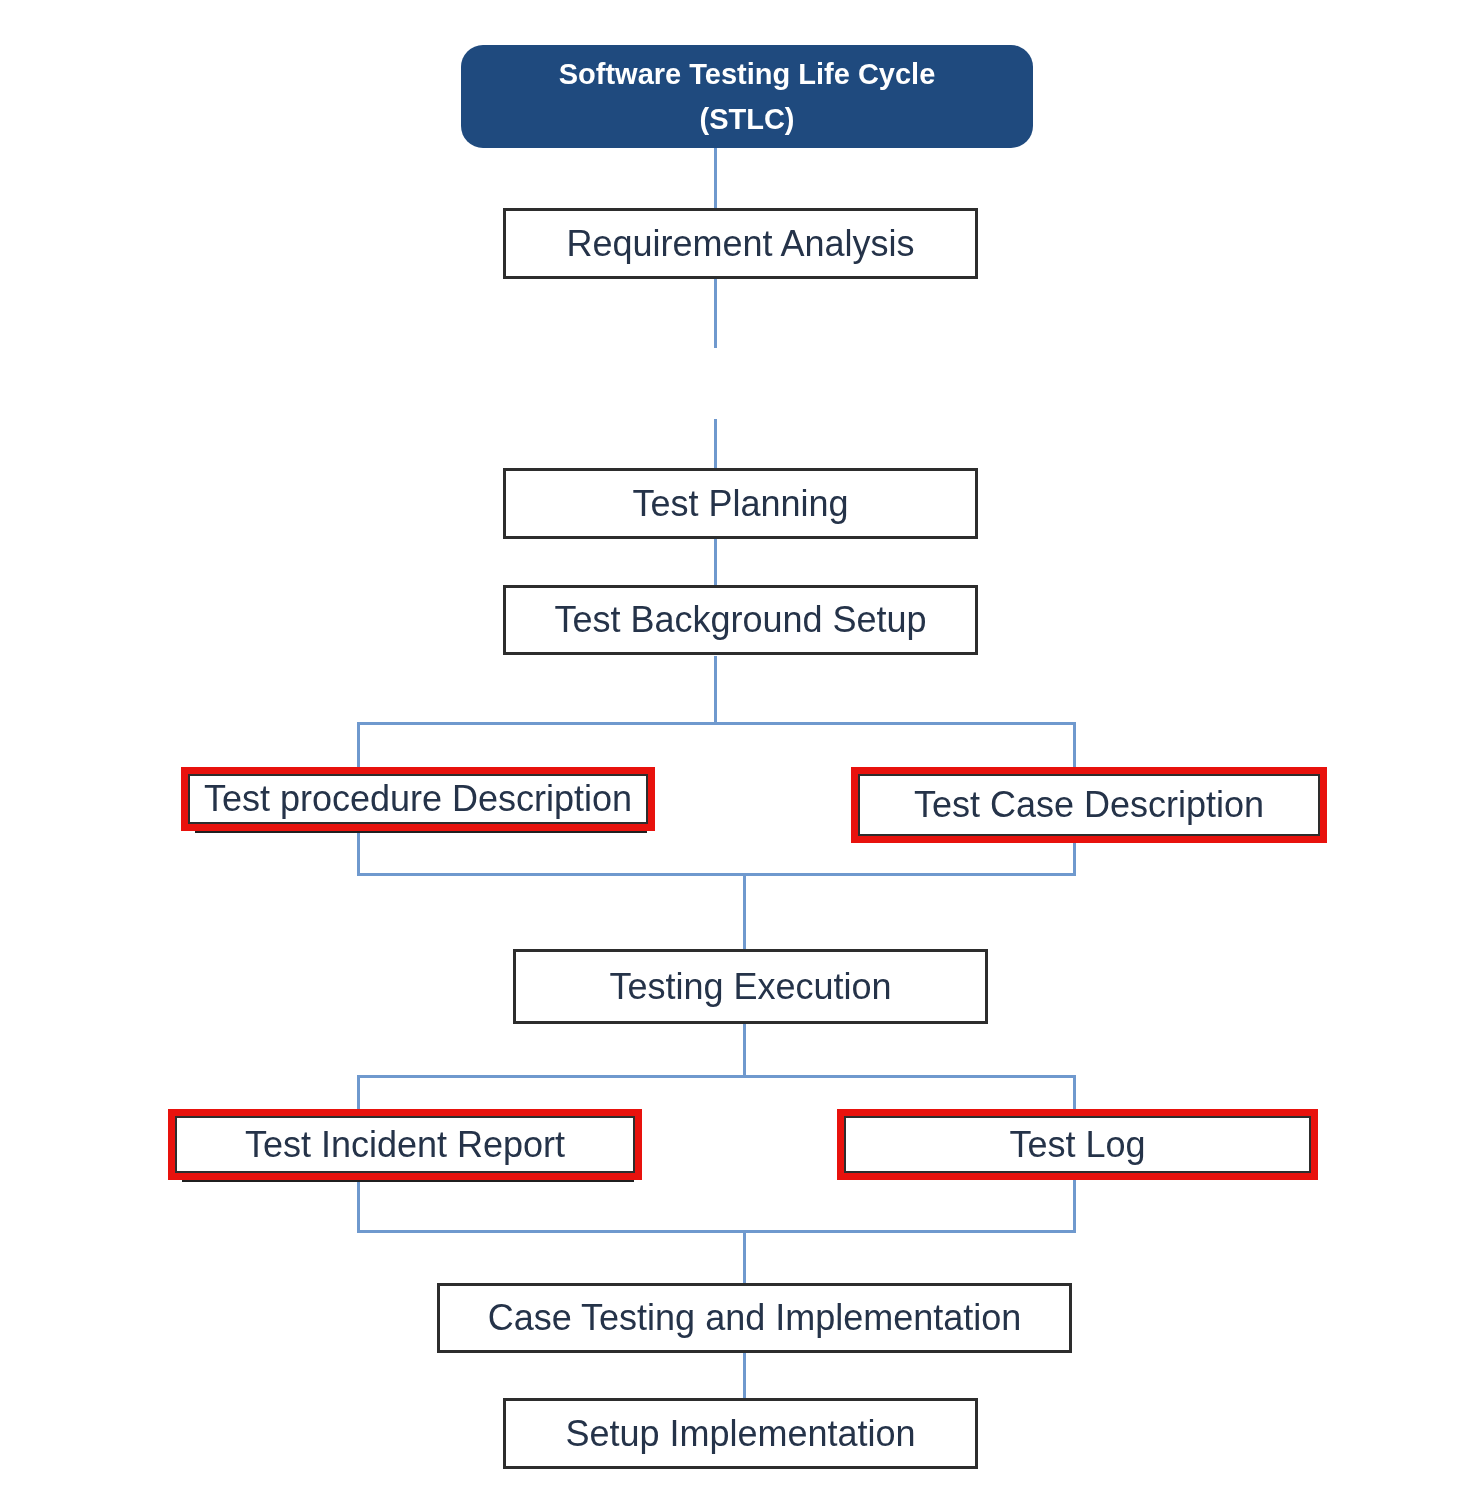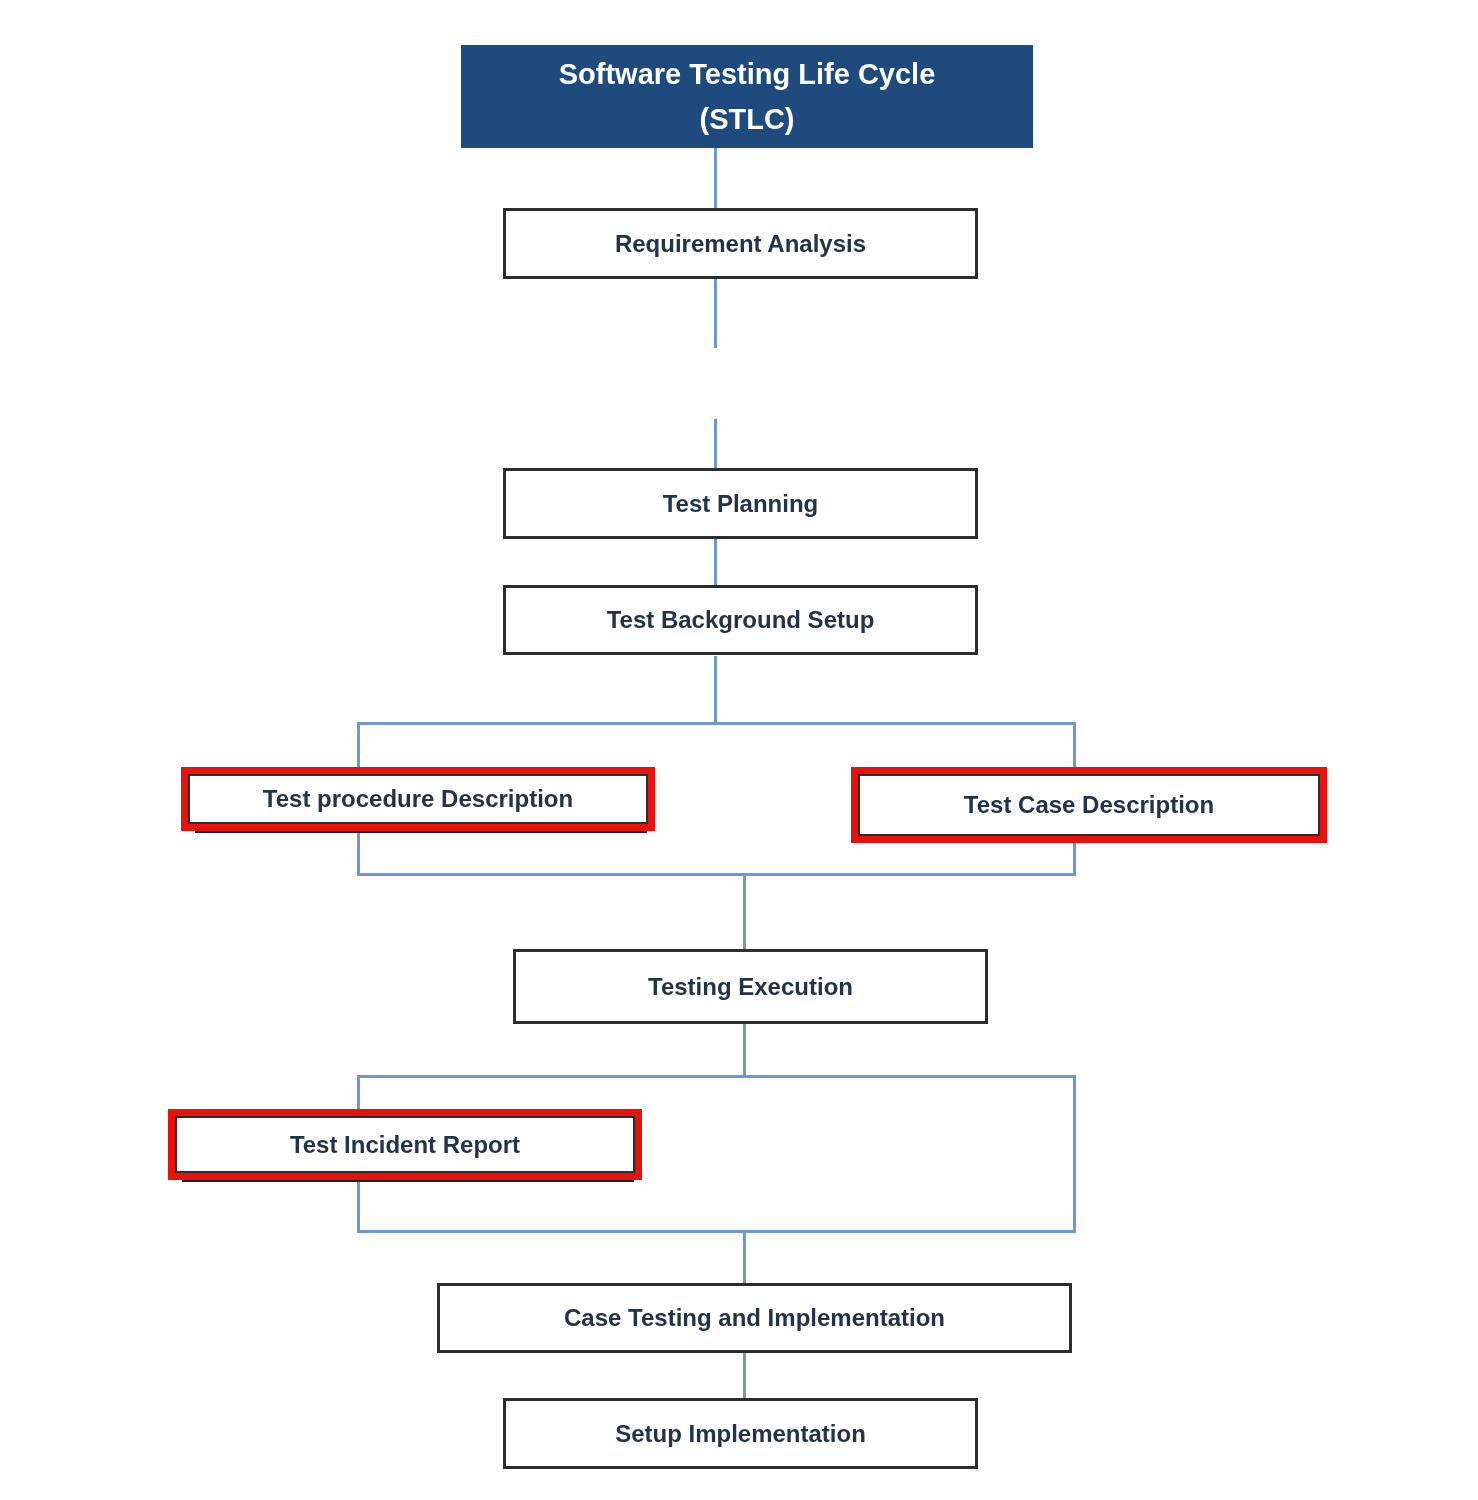--- a/index.html
+++ b/index.html
@@ -34,40 +34,41 @@
   }
   .box {
     position: absolute;
     box-sizing: border-box;
     background: var(--box-bg);
     border: 3px solid var(--box-border);
     color: var(--box-text);
     display: flex;
     align-items: center;
     justify-content: center;
-    font-size: 24px;
-    font-weight: 700;
+    font-size: 36px;
+    font-weight: 400;
     text-align: center;
     z-index: 2;
     white-space: nowrap;
   }
   .title-box {
     position: absolute;
     box-sizing: border-box;
     background: var(--title-bg);
     color: var(--title-text);
     display: flex;
     flex-direction: column;
     align-items: center;
     justify-content: center;
     font-size: 29px;
     font-weight: 700;
     line-height: 1.55;
     text-align: center;
     z-index: 2;
+    border-radius: 22px;
   }
   .hl {
     border-width: 2px;
     outline: 7px solid var(--highlight-border);
     outline-offset: 0px;
   }
   .hl-shadow {
     box-shadow: 3px 13px 0 -4px #1F1F1F;
     margin-left: 36px;
   }
@@ -110,18 +111,19 @@
   <div class="box" style="left:503px; top:468px; width:475px; height:71px">Test Planning</div>
 
   <div class="box hl hl-shadow" style="left:152px; top:774px; width:460px; height:50px">Test procedure Description</div>
 
   <div class="box hl" style="left:858px; top:774px; width:462px; height:62px">Test Case Description</div>
 
   <div class="box" style="left:513px; top:949px; width:475px; height:75px">Testing Execution</div>
 
   <div class="box hl hl-shadow" style="left:139px; top:1116px; width:460px; height:57px">Test Incident Report</div>
 
+  <div class="box hl" style="left:844px; top:1116px; width:467px; height:57px">Test Log</div>
 
   <div class="box" style="left:437px; top:1283px; width:635px; height:70px">Case Testing and Implementation</div>
 
   <div class="box" style="left:503px; top:1398px; width:475px; height:71px">Setup Implementation</div>
 
 </div>
 
 </body></html>

